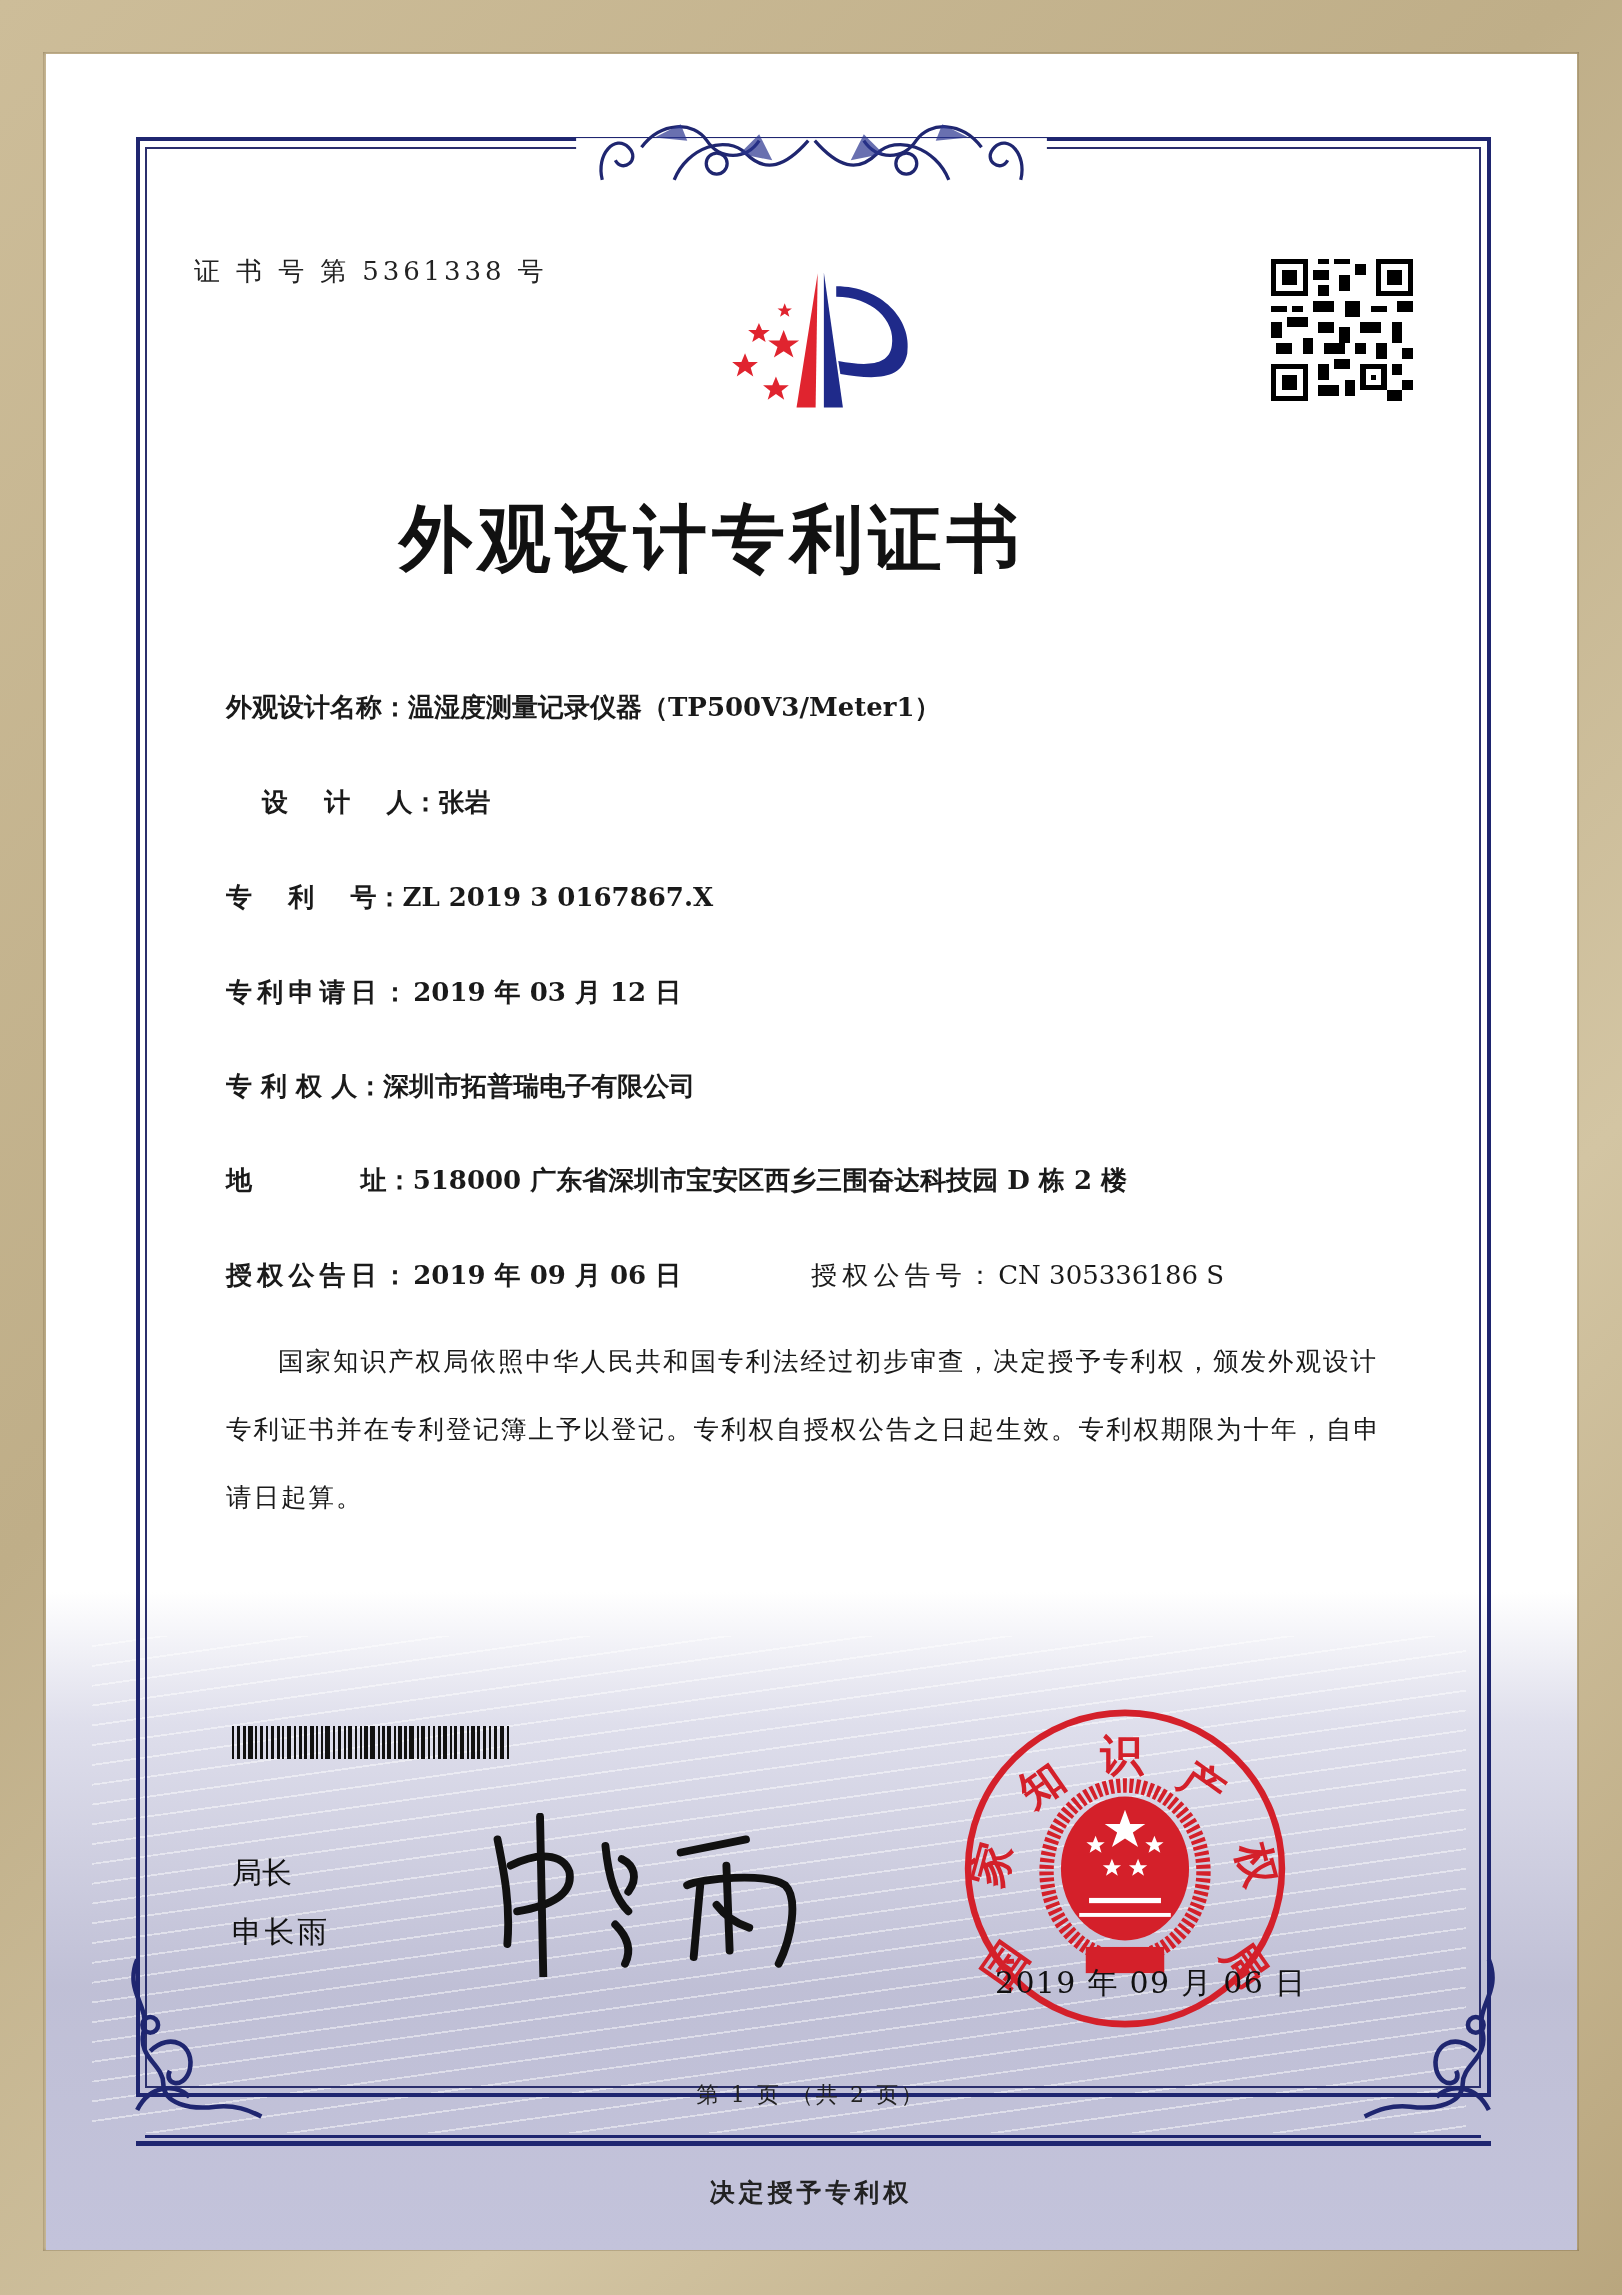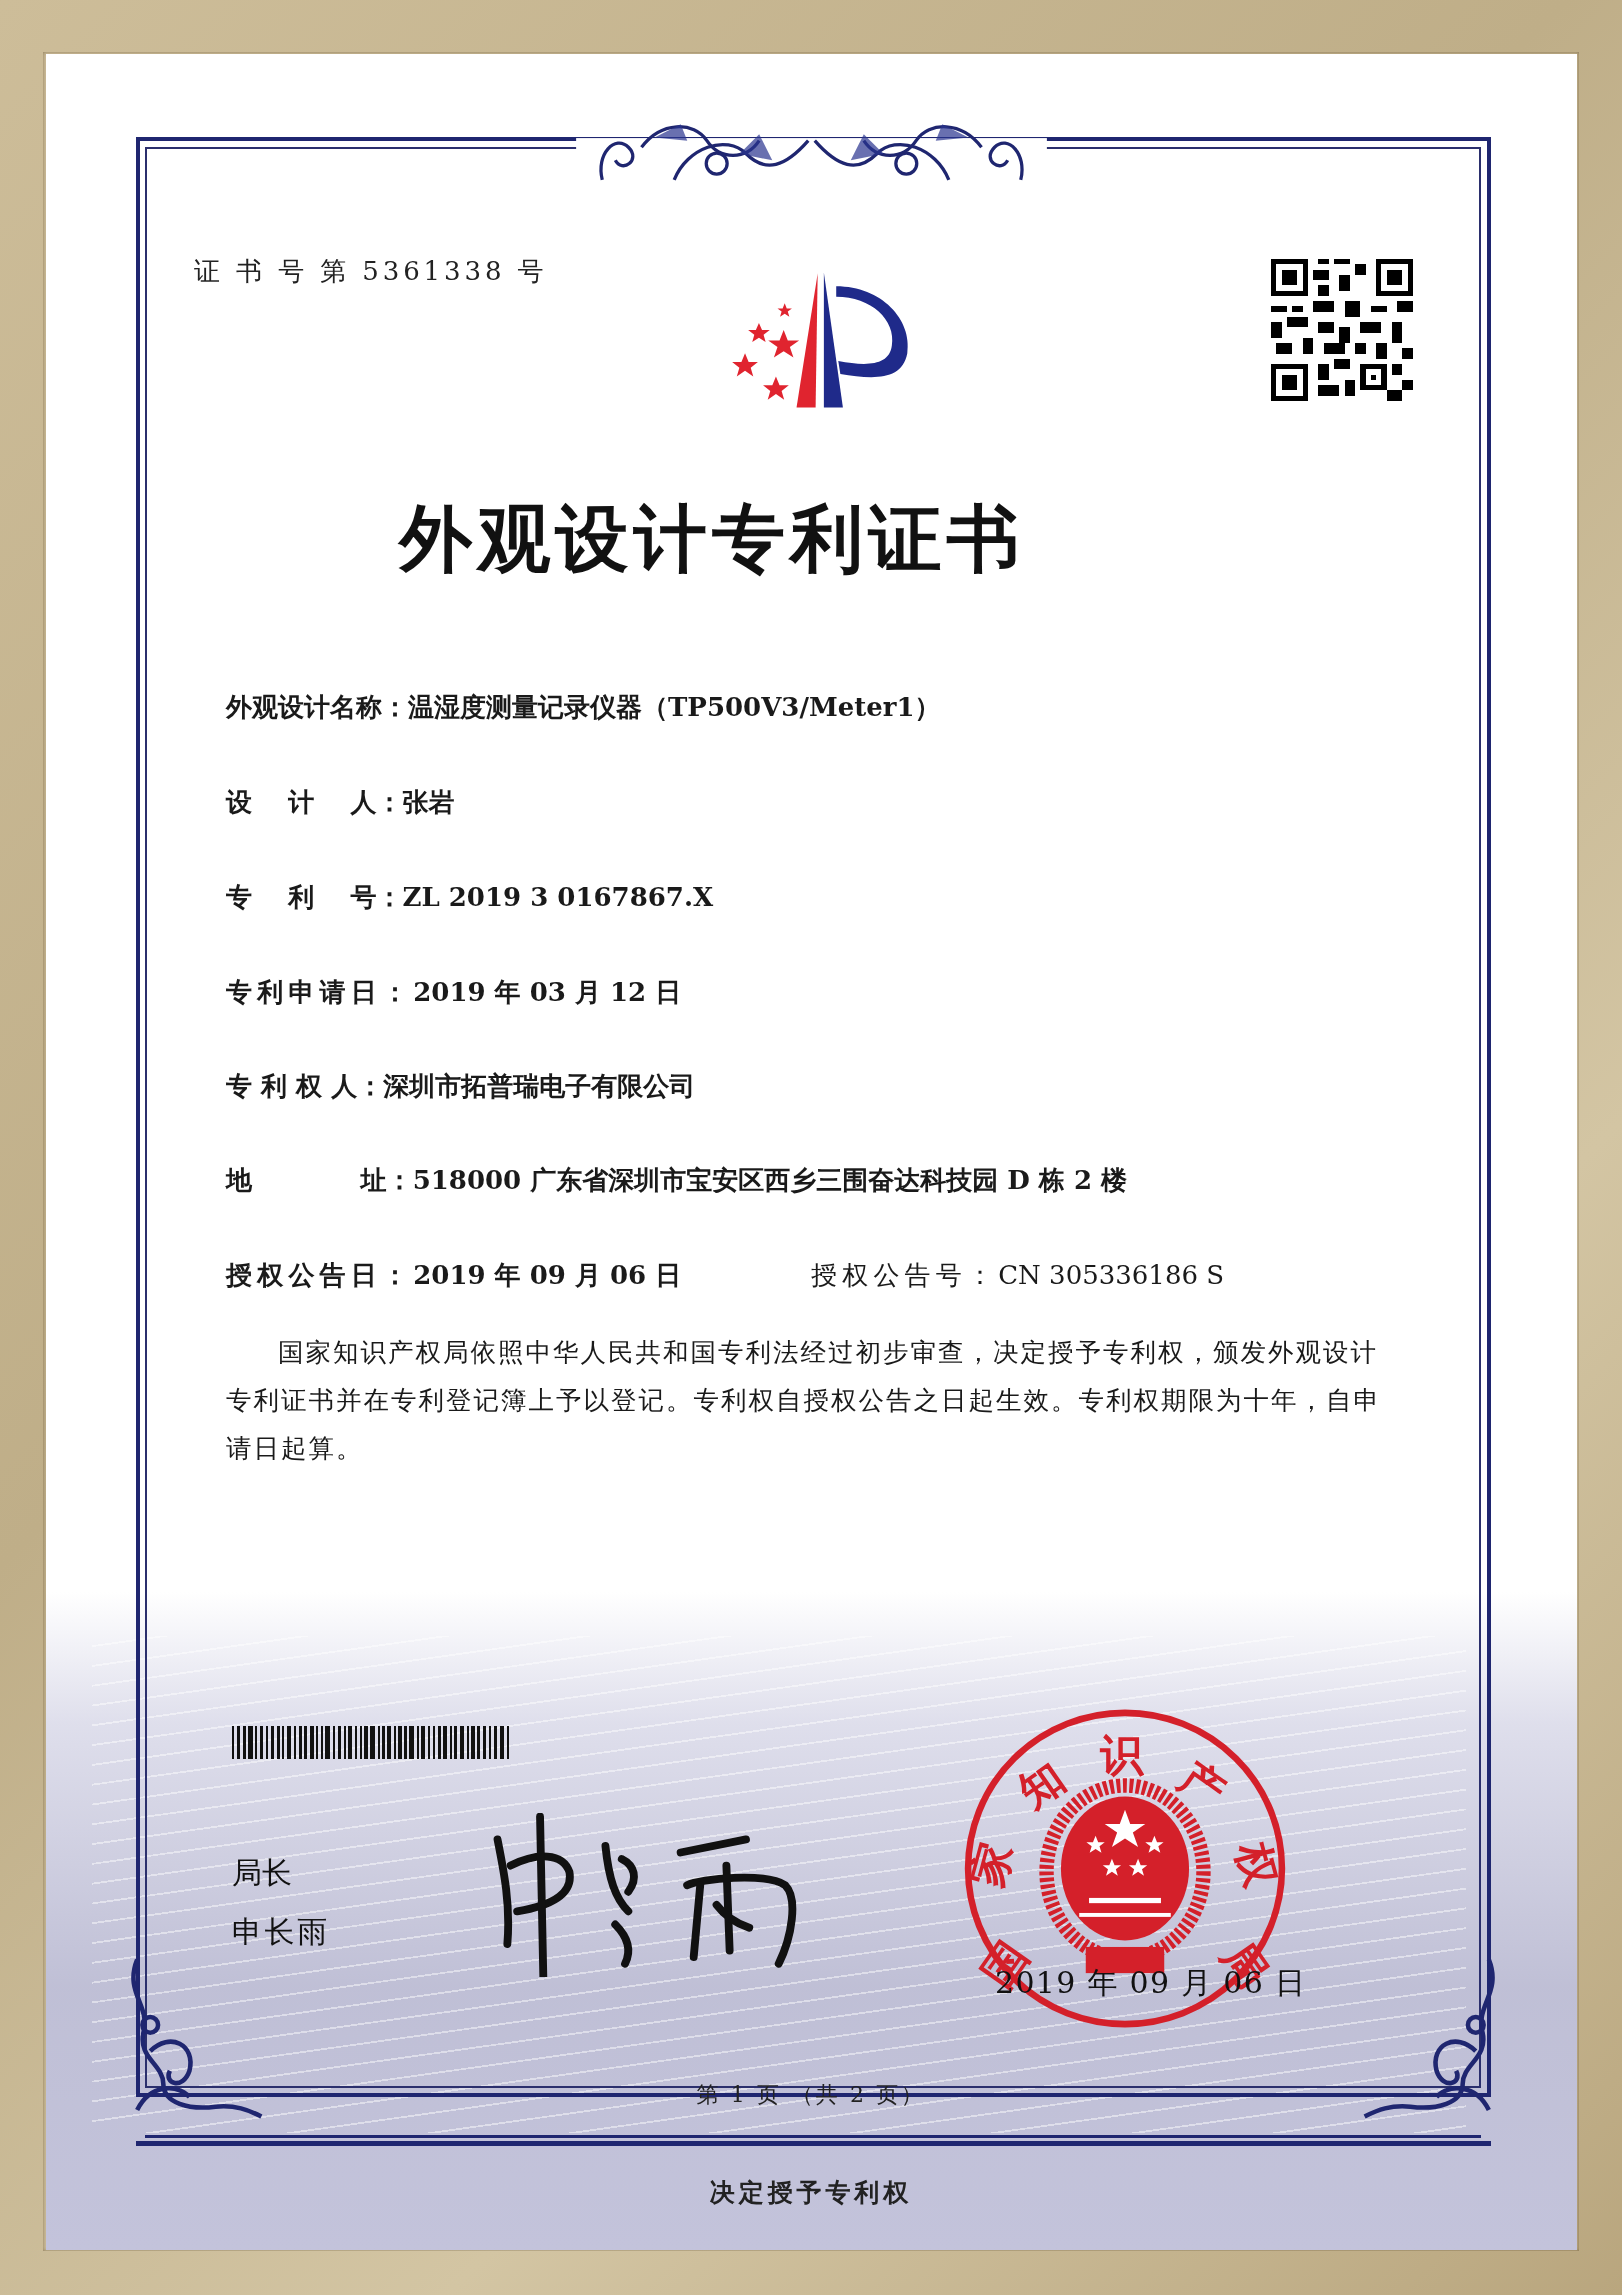--- a/index.html
+++ b/index.html
@@ -51,32 +51,32 @@
   .qr { position: absolute; left: 1266px; top: 254px; width: 152px; height: 152px; background:#fff; }
 
   .title {
     position: absolute; left: 0; width: 1424px; top: 491px; text-align: center;
     font-family: "DejaVu Sans", "Liberation Sans", sans-serif;
     font-size: 73px; font-weight: bold; letter-spacing: 5.2px; color: #111;
   }
   .field { position: absolute; left: 226px; font-size: 26px; color: #1a1a1a; white-space: nowrap; font-weight: bold; }
   .field .label { display: inline-block; }
   .f1 { top: 690px; }
-  .f2 { top: 785px; }
+  .f2 { top: 785px; margin-left: 36px; }
   .f3 { top: 880px; }
   .f4 { top: 975px; }
   .f5 { top: 1069px; }
   .f6 { top: 1163px; }
   .f7 { top: 1258px; }
   .f7b { position: absolute; left: 811px; top: 1258px; font-size: 26px; color:#1a1a1a; white-space: nowrap; }
 
   .body-text {
     position: absolute; left: 226px; top: 1328px; width: 1171px;
-    font-size: 25.5px; line-height: 48px; color: #1a1a1a; letter-spacing: 2px;
-    font-family: Liberation Sans, sans-serif;
+    font-size: 25.5px; line-height: 68px; color: #1a1a1a; letter-spacing: 2px;
+    font-family: Liberation Serif, serif;
   }
   .body-text p { margin: 0; text-indent: 52px; }
 
   .barcode { position: absolute; left: 232px; top: 1726px; width: 393px; height: 33px; display: flex; align-items: stretch; }
   .barcode span { display: block; background: #111; margin-right: 2.6px; }
 
   .director-title { position: absolute; left: 232px; top: 1853px; font-family: "DejaVu Sans", sans-serif; font-size: 30px; color: #111; }
   .director-name { position: absolute; left: 232px; top: 1912px; font-family: "DejaVu Sans", sans-serif; font-size: 30px; color: #111; letter-spacing: 2.6px; }
   .signature { position: absolute; left: 491px; top: 1813px; width: 340px; height: 164px; }
 

